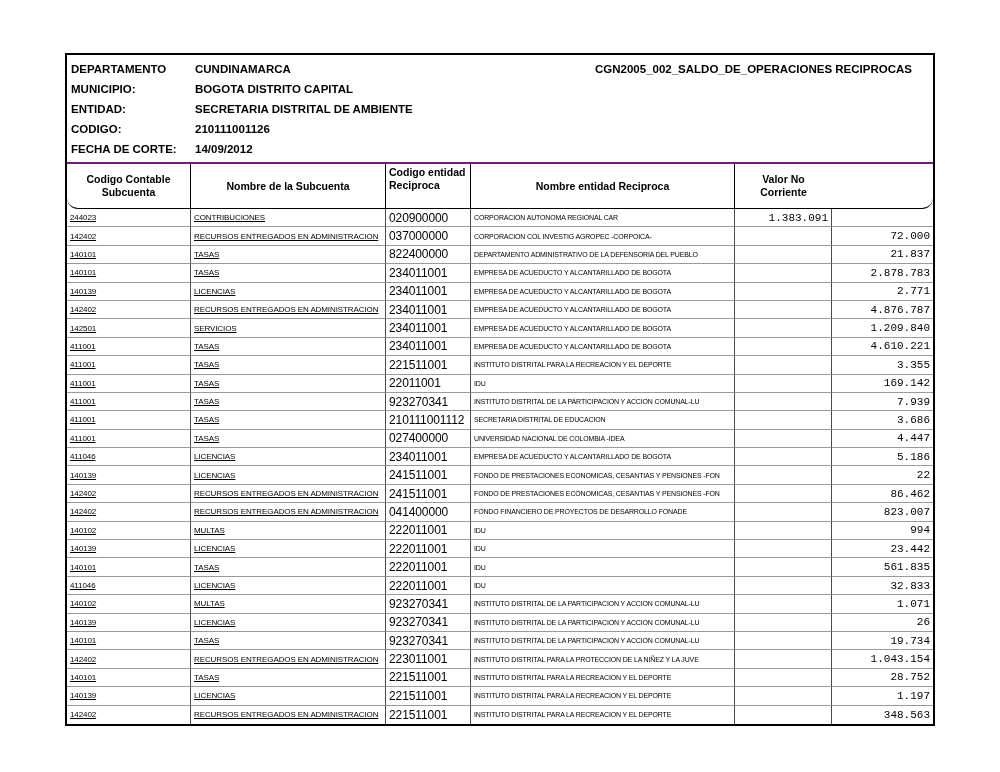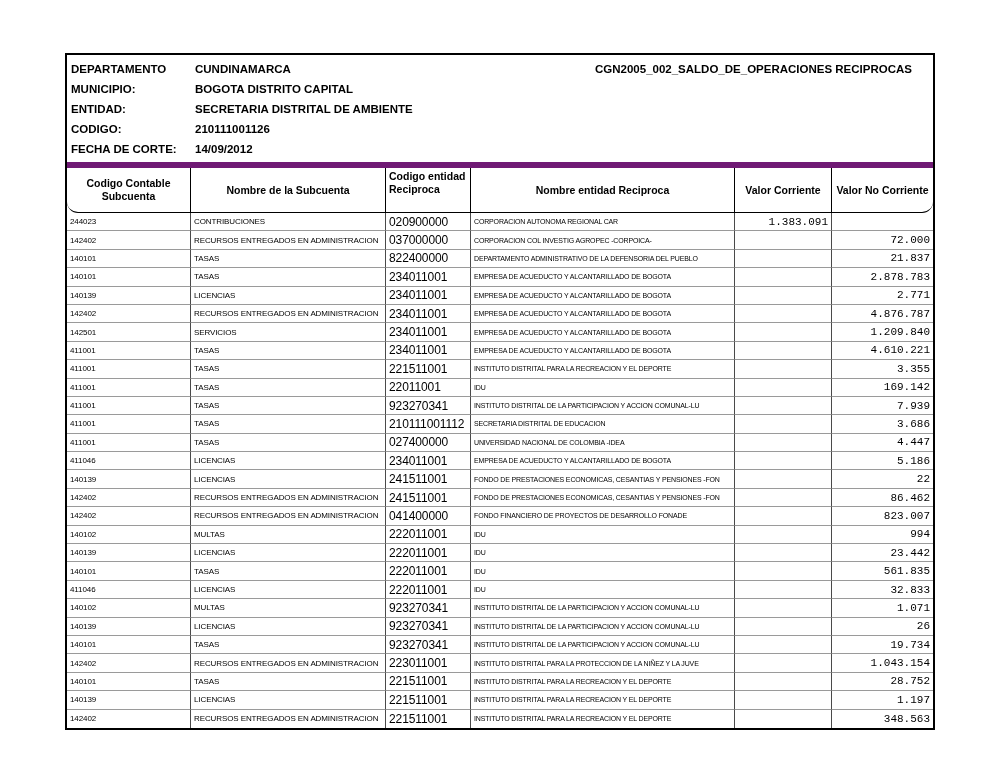--- a/index.html
+++ b/index.html
@@ -14,21 +14,21 @@
     position: absolute;
     left: 65px; top: 53px;
     width: 870px;
     box-sizing: border-box;
     border: 2px solid #000;
     background: #fff;
   }
   
   .info-section {
     box-sizing: border-box;
-    border-bottom: 6px solid #701a75;
+    border-bottom: 2px solid #701a75;
     padding: 4px 0 3px 0;
   }
   .info-row {
     display: flex;
     height: 20px;
     line-height: 20px;
     padding-left: 4px;
     font-weight: bold;
     font-size: 11.5px;
     white-space: nowrap;
@@ -67,21 +67,21 @@
     border-right: 1px solid #4a4a4a;
     border-bottom: 1px solid #9a9a9a;
     display: flex;
     align-items: center;
     overflow: hidden;
     white-space: nowrap;
     padding: 0 3px;
   }
   .data-cell:last-child { border-right: none; }
   .data-row:last-child .data-cell { border-bottom: none; }
-  .c0, .c1 { font-size: 8px; letter-spacing: -0.1px; }
+  .c0, .c1 { font-size: 8px; letter-spacing: -0.1px; text-decoration: underline; }
   .c2 { font-size: 12px; letter-spacing: -0.1px; }
   .c3 { font-size: 7px; letter-spacing: -0.15px; }
   .c4, .c5 {
     font-size: 11px;
     justify-content: flex-end;
     text-align: right;
     font-family: Liberation Mono, monospace;
   }
 </style>
 </head>
@@ -112,21 +112,20 @@
       <span class="info-value">14/09/2012</span>
     </div>
   </div>
 
   <div>
     <div class="grid-row header-row">
       <div class="header-cell">Codigo Contable Subcuenta</div>
       <div class="header-cell">Nombre de la Subcuenta</div>
       <div class="header-cell left-top">Codigo entidad Reciproca</div>
       <div class="header-cell">Nombre entidad Reciproca</div>
-      <div class="header-cell">Valor Corriente</div>
       <div class="header-cell">Valor No Corriente</div>
     </div>
     <div id="rows-container">
         <div class="grid-row data-row">
           <div class="data-cell c0">244023</div>
           <div class="data-cell c1">CONTRIBUCIONES</div>
           <div class="data-cell c2">020900000</div>
           <div class="data-cell c3">CORPORACION AUTONOMA REGIONAL CAR</div>
           <div class="data-cell c4">1.383.091</div>
           <div class="data-cell c5"></div>

